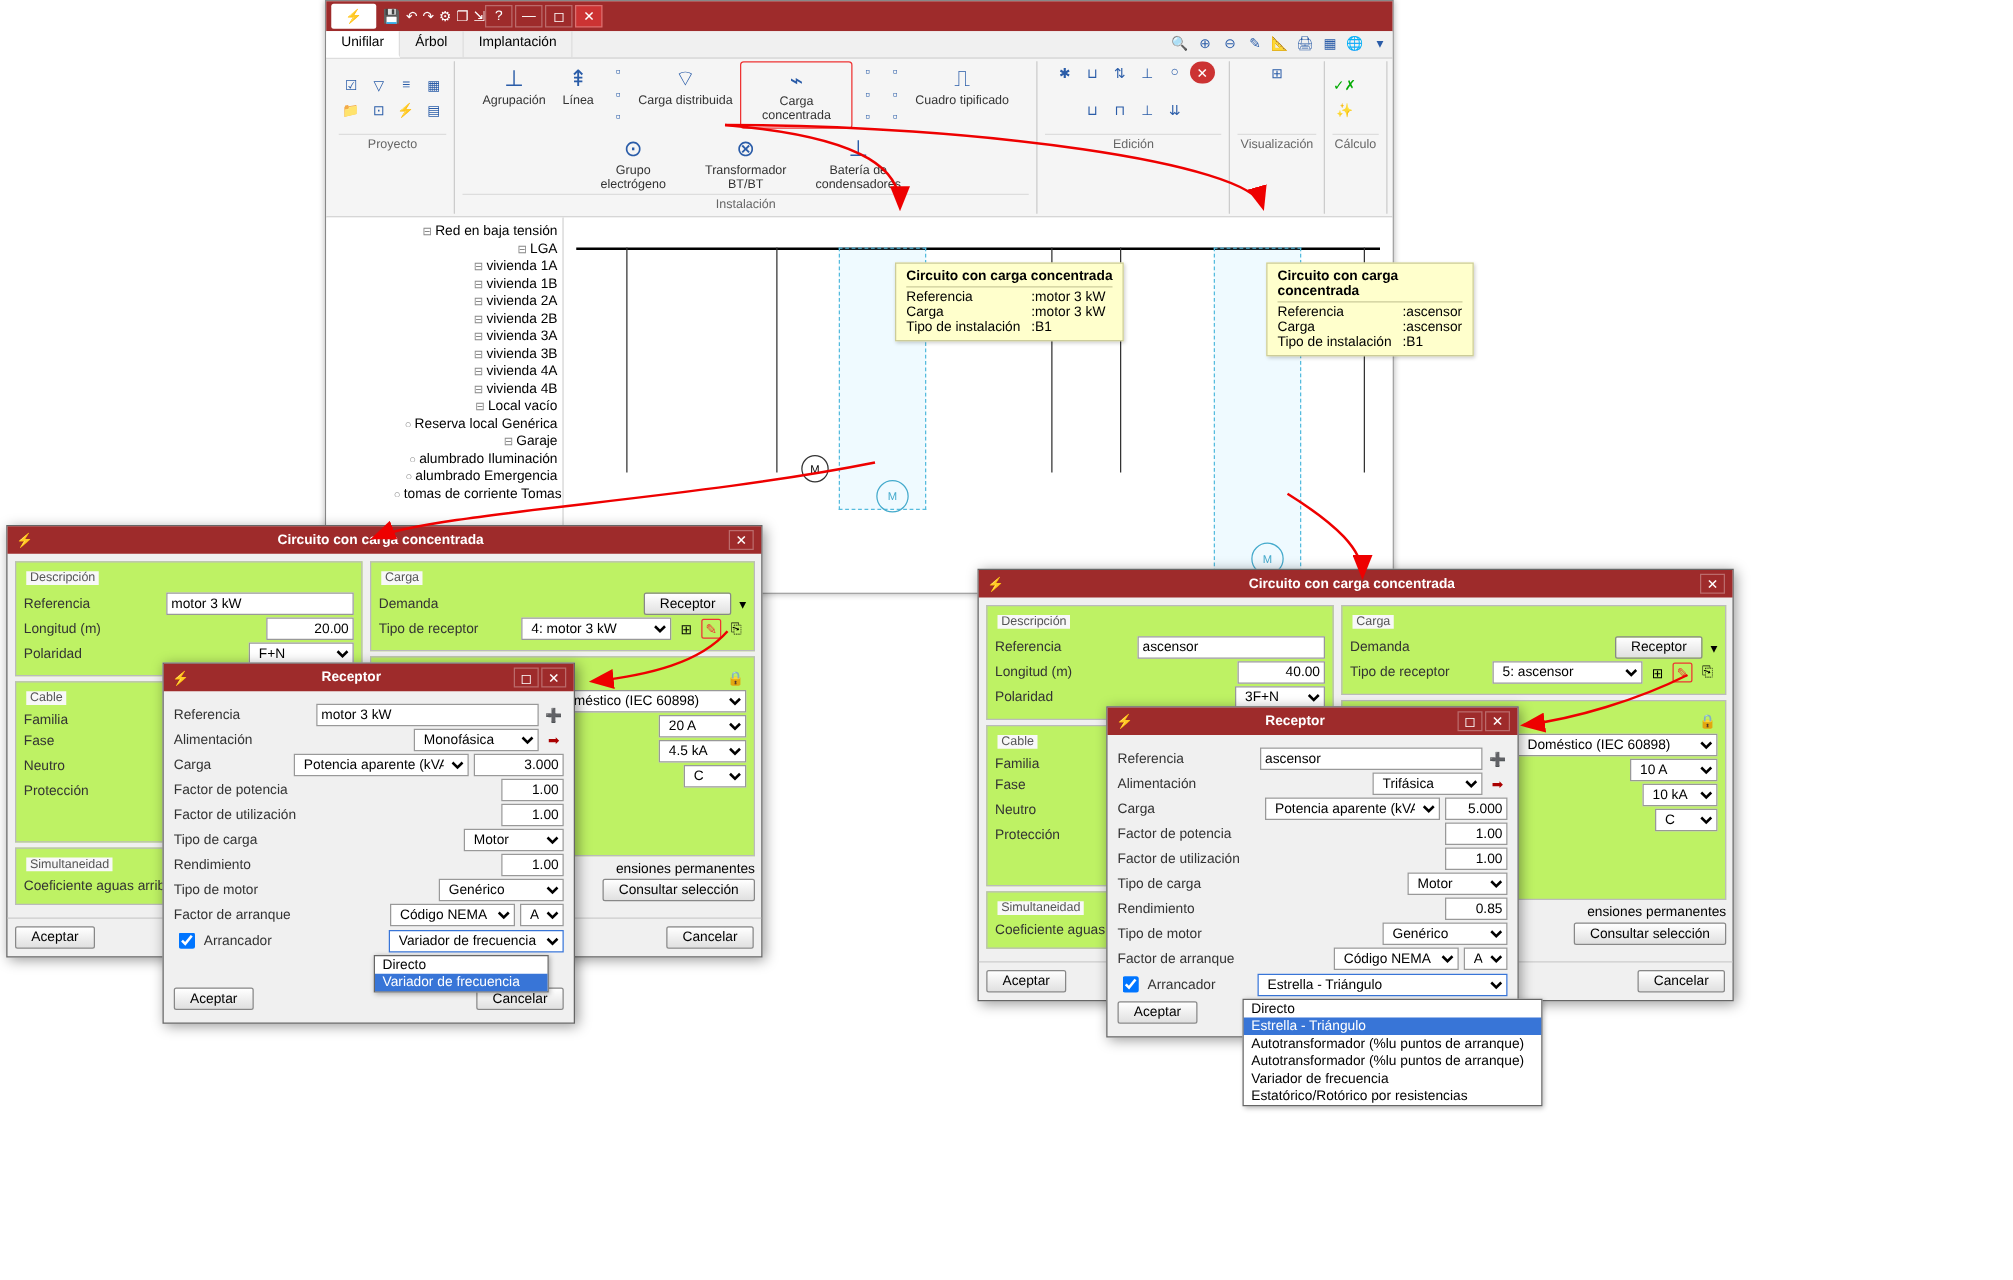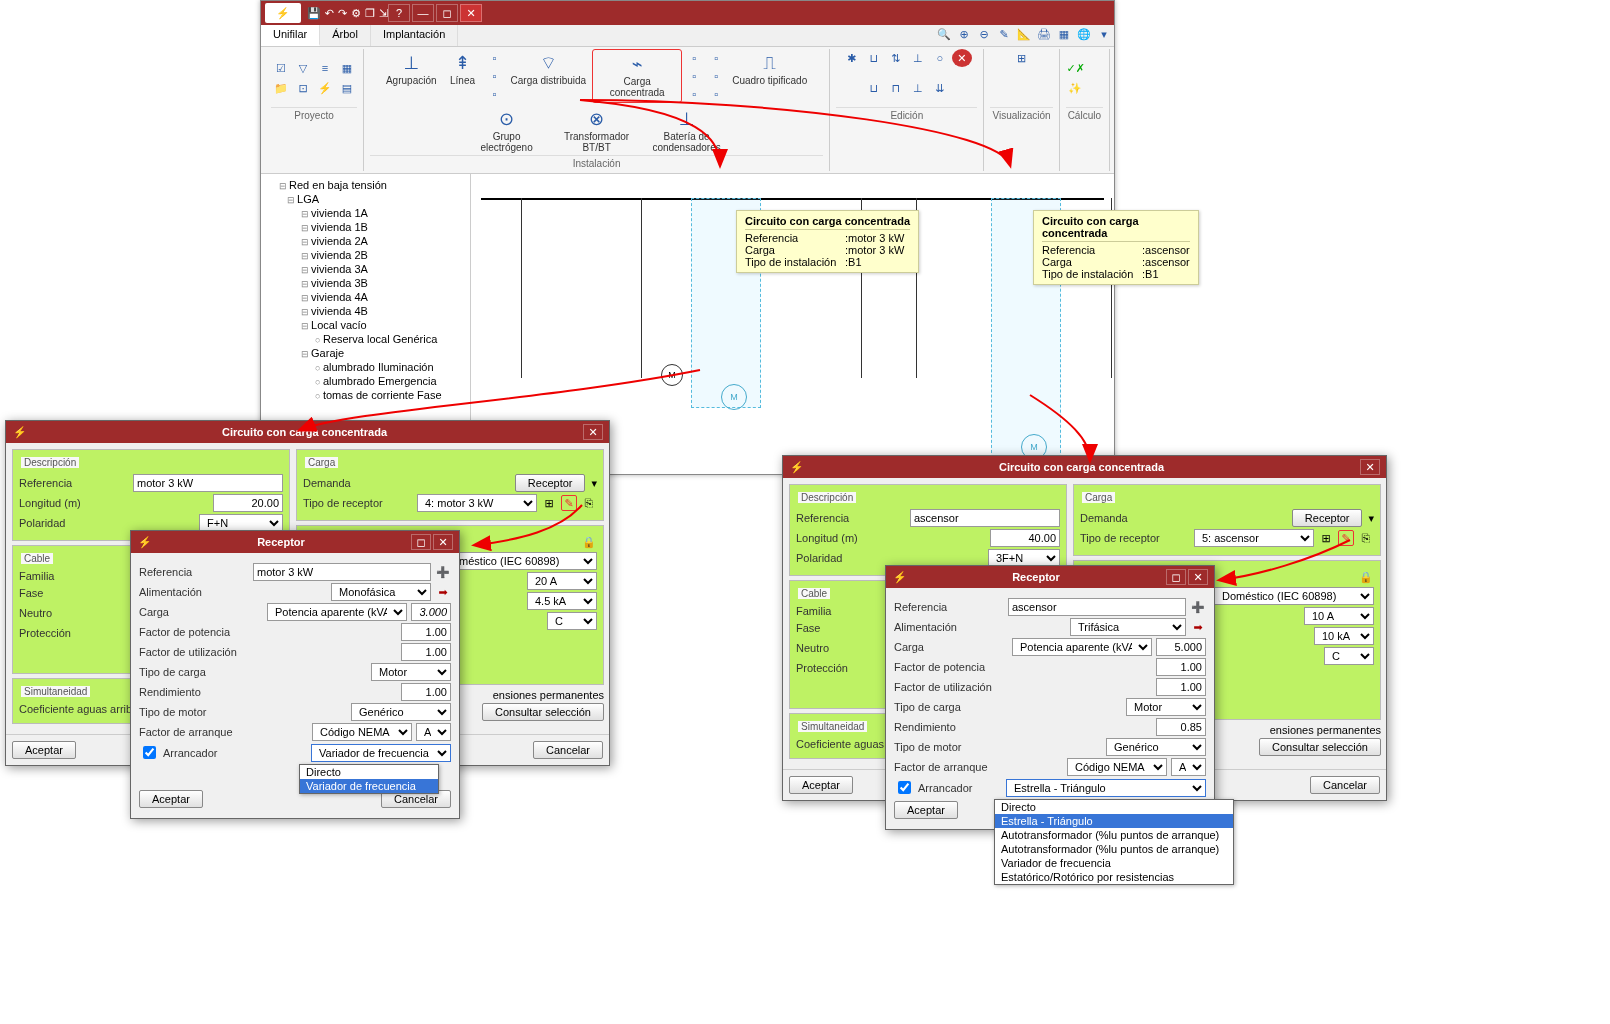--- a/index.html
+++ b/index.html
@@ -18,21 +18,21 @@
   .ribbon { background: #f5f5f5; display: flex; border-bottom: 1px solid #ccc; padding: 2px 4px; }
   .ribbon-group { border-right: 1px solid #ccc; padding: 0 6px; text-align: center; }
   .ribbon-group .items { display:flex; gap:2px; flex-wrap:wrap; justify-content:center; }
   .ribbon-btn { display:inline-flex; flex-direction:column; align-items:center; padding:2px 4px; cursor:pointer; min-width:40px; }
   .ribbon-btn.highlighted { border:1.5px solid #e33; border-radius:3px; }
   .ribbon-btn .icn { width:32px; height:24px; display:flex; align-items:center; justify-content:center; color:#2a5ca8; font-size:18px; }
   .ribbon-btn .lbl { font-size:10px; color:#333; max-width:80px; line-height:1.1; }
   .ribbon-small { width:20px; height:18px; display:inline-flex; align-items:center; justify-content:center; color:#2a5ca8; cursor:pointer; border:1px solid transparent; }
   .group-label { font-size:10px; color:#666; border-top:1px solid #ddd; padding:2px; }
   .content { display:flex; height:300px; }
-  .tree { width:210px; border-right:1px solid #ccc; background:#fff; overflow:auto; padding:4px; }
+  .tree { width:190px; border-right:1px solid #ccc; background:#fff; overflow:auto; padding:4px;text-align:right; }
   .tree .node { padding:1px 0 1px 14px; white-space:nowrap; cursor:pointer; }
   .tree .node::before { content:"⊟ "; color:#888; font-size:9px; }
   .tree .leaf::before { content:"○ "; color:#888; }
   .canvas { flex:1; background:#fff; position:relative; }
   .tooltip { position:absolute; background:#ffffcc; border:1px solid #cc9; padding:4px 8px; font-size:10px; box-shadow:1px 1px 3px rgba(0,0,0,0.2); }
   .tooltip .tt-title { font-weight:bold; border-bottom:1px solid #cc9; margin-bottom:2px; padding-bottom:2px; }
   .tooltip .tt-row { display:flex; }
   .tooltip .tt-row .k { width:100px; }
   .dialog { position:absolute; background:#f0f0f0; border:1px solid #666; box-shadow:2px 2px 10px rgba(0,0,0,0.4); }
   .dlg-title { background:#9e2b2b; color:#fff; height:22px; display:flex; align-items:center; padding:0 6px; }
@@ -207,21 +207,21 @@
       <div class="node" style="padding-left:36px">vivienda 2B</div>
       <div class="node" style="padding-left:36px">vivienda 3A</div>
       <div class="node" style="padding-left:36px">vivienda 3B</div>
       <div class="node" style="padding-left:36px">vivienda 4A</div>
       <div class="node" style="padding-left:36px">vivienda 4B</div>
       <div class="node" style="padding-left:36px">Local vacío</div>
       <div class="node leaf" style="padding-left:50px">Reserva local Genérica</div>
       <div class="node" style="padding-left:36px">Garaje</div>
       <div class="node leaf" style="padding-left:50px">alumbrado Iluminación</div>
       <div class="node leaf" style="padding-left:50px">alumbrado Emergencia</div>
-      <div class="node leaf" style="padding-left:50px">tomas de corriente Fase</div>
+      <div class="node leaf" style="padding-left:50px">tomas de corriente Tomas</div>
     </div>
     <div class="canvas">
 
       <div style="position:absolute;top:24px;left:10px;right:10px;height:2px;background:#000"></div>
 
       <div style="position:absolute;left:220px;top:24px;width:70px;height:210px;border:1px dashed #5bd;background:rgba(150,220,255,0.15)"></div>
       <div style="position:absolute;left:250px;top:210px;width:26px;height:26px;border:1.5px solid #4ac;border-radius:50%;display:flex;align-items:center;justify-content:center;color:#4ac;font-size:9px">M</div>
 
       <div style="position:absolute;left:520px;top:24px;width:70px;height:260px;border:1px dashed #5bd;background:rgba(150,220,255,0.15)"></div>
       <div style="position:absolute;left:550px;top:260px;width:26px;height:26px;border:1.5px solid #4ac;border-radius:50%;display:flex;align-items:center;justify-content:center;color:#4ac;font-size:9px">M</div>
@@ -363,21 +363,21 @@
     <div class="row">
         <label>Alimentación</label>
         <div style="flex:1"></div>
         <select style="width:100px"><option>Monofásica</option></select>
         <span class="icon-small" style="color:#a00">➡</span>
       </div>
     <div class="row">
         <label>Carga</label>
         <div style="flex:1"></div>
         <select style="width:140px"><option>Potencia aparente (kVA)</option></select>
-        <input type="text" class="num" style="width: 40px; font-style: italic;" value="3.000">
+        <input type="text" class="num" style="width: 72px;" value="3.000">
       </div>
     <div class="row">
         <label>Factor de potencia</label>
         <div style="flex:1"></div>
         <input type="text" class="num" style="width: 50px;" value="1.00">
       </div>
     <div class="row">
         <label>Factor de utilización</label>
         <div style="flex:1"></div>
         <input type="text" class="num" style="width: 50px;" value="1.00">
@@ -527,21 +527,21 @@
   </div>
   <div style="padding:8px">
     <div class="row">
         <label>Referencia</label>
         <input type="text" style="flex: 1 1 0%;" value="ascensor">
         <span class="icon-small" style="color:#0a0">➕</span>
       </div>
     <div class="row">
         <label>Alimentación</label>
         <div style="flex:1"></div>
-        <select style="width:116px"><option>Trifásica</option></select>
+        <select style="width:88px"><option>Trifásica</option></select>
         <span class="icon-small" style="color:#a00">➡</span>
       </div>
     <div class="row">
         <label>Carga</label>
         <div style="flex:1"></div>
         <select style="width:140px"><option>Potencia aparente (kVA)</option></select>
         <input type="text" class="num" style="width: 50px;" value="5.000">
       </div>
     <div class="row">
         <label>Factor de potencia</label>

